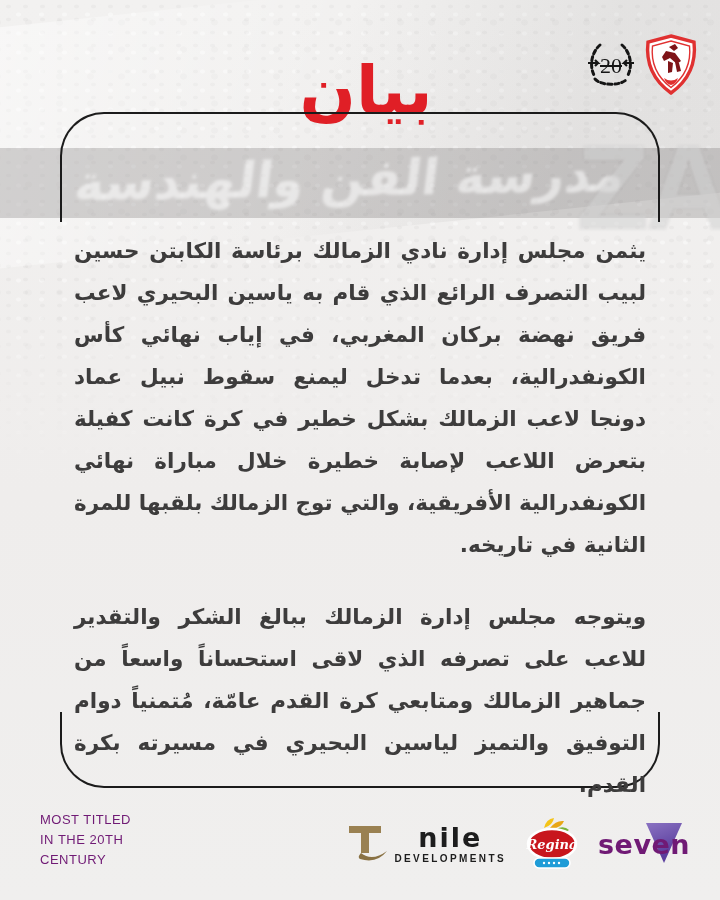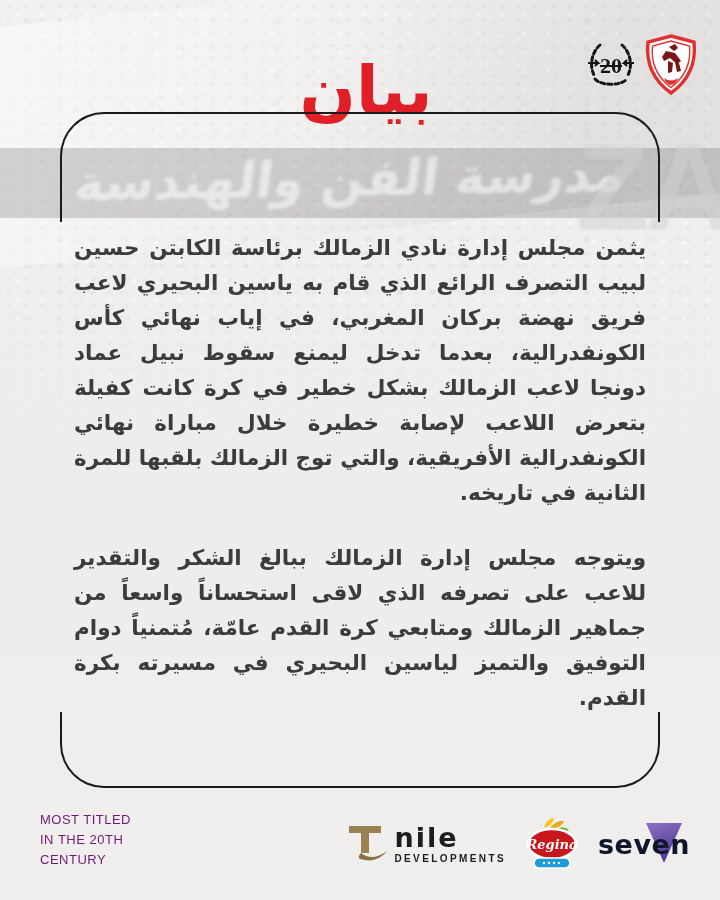--- a/index.html
+++ b/index.html
@@ -50,53 +50,53 @@
     position:absolute;left:0;right:0;top:52px;text-align:center;
     font-size:66px;font-weight:800;color:#e01f26;direction:rtl;
     letter-spacing:1px;
     margin-left:12px;
   }
   .logos{position:absolute;right:20px;top:34px;display:flex;align-items:center;gap:6px;}
   .wreath{position:relative;width:50px;height:52px;}
   .wreath svg{position:absolute;left:0;top:0;}
   .wreath .num{
     position:absolute;left:0;right:0;top:14px;text-align:center;
-    font-family:"Liberation Serif",serif;font-size:22px;font-weight:700;color:#151515;
+    font-family:"Liberation Serif",serif;font-size:22px;font-weight:400;color:#151515;
     text-decoration:line-through;
   }
   
   .frame-top{
     position:absolute;left:60px;top:112px;width:596px;height:108px;
     border:2.5px solid #1b1b1b;border-bottom:none;
     border-radius:44px 44px 0 0;
   }
   .frame-bottom{
     position:absolute;left:60px;top:712px;width:596px;height:74px;
     border:2.5px solid #1b1b1b;border-top:none;
     border-radius:0 0 44px 44px;
   }
   
   .statement{
     position:absolute;left:74px;right:74px;top:230px;
     direction:rtl;text-align:justify;
-    font-size:21.5px;font-weight:700;color:#3d3c3c;line-height:35px;
+    font-size:21.5px;font-weight:700;color:#3d3c3c;line-height:42px;
   }
   .statement p{margin:0 0 30px 0;}
   
   .tagline{
     position:absolute;left:40px;top:810px;
     font-family:"Liberation Sans",sans-serif;
     font-size:13px;line-height:20px;letter-spacing:.5px;
     color:#701a75;font-weight:400;
   }
   .sponsors{
     position:absolute;right:30px;top:816px;height:56px;
     display:flex;align-items:center;gap:20px;
   }
-  .nile{display:flex;align-items:center;gap:6px;}
+  .nile{display:flex;align-items:center;gap:6px;text-align:center;}
   .nile-text{display:flex;flex-direction:column;line-height:1;}
   .nile-name{
     font-family:"DejaVu Sans",sans-serif;font-size:27px;font-weight:800;
     color:#1d1d1d;letter-spacing:2px;text-transform:lowercase;
   }
   .nile-sub{
     font-family:"Liberation Sans",sans-serif;font-size:10px;font-weight:700;
     color:#1d1d1d;letter-spacing:2.4px;margin-top:3px;
   }
   .oniro{
@@ -104,21 +104,21 @@
     color:#5a3a1c;letter-spacing:1px;
   }
   .seven{position:relative;width:92px;height:46px;}
   .seven .tri{
     position:absolute;right:8px;top:2px;width:36px;height:40px;
     background:linear-gradient(160deg,#8a72c2 0%,#5b3f9e 70%);
     clip-path:polygon(0 0,100% 0,50% 100%);
   }
   .seven .word{
     position:absolute;left:0;top:8px;
-    font-family:"DejaVu Sans",sans-serif;font-size:27px;font-weight:700;color:#0f172a;
+    font-family:"DejaVu Sans",sans-serif;font-size:27px;font-weight:700;color:#701a75;
     letter-spacing:.5px;
   }
 </style>
 </head>
 <body>
 
 <div class="bg-crowd"></div>
 <div class="bg-diagonal"></div>
 <div class="bg-band">
   <div class="calligraphy">مدرسة الفن والهندسة</div>

